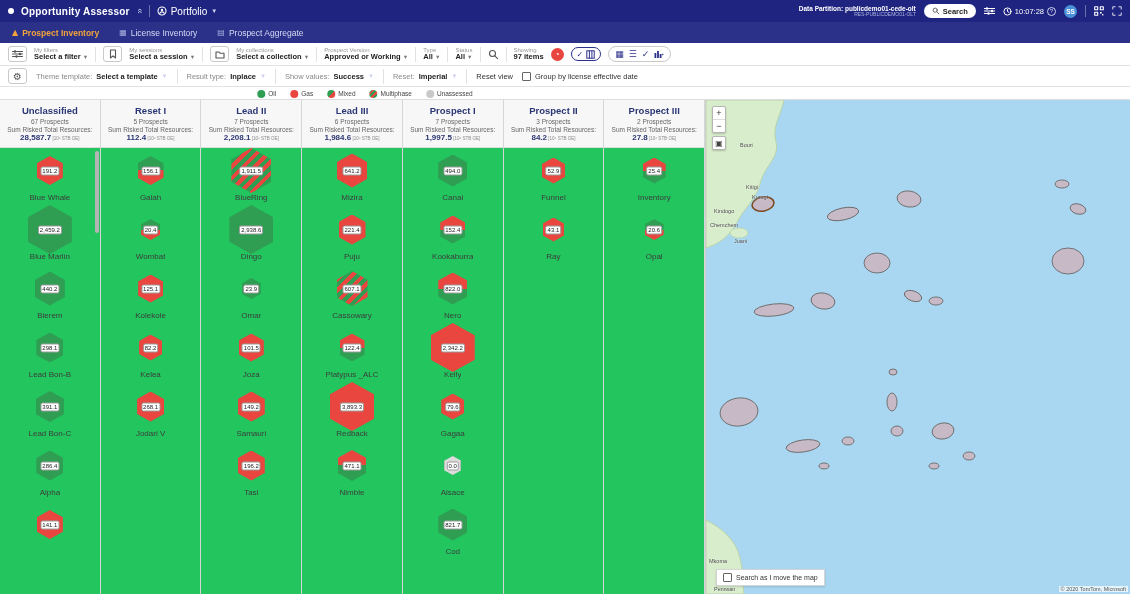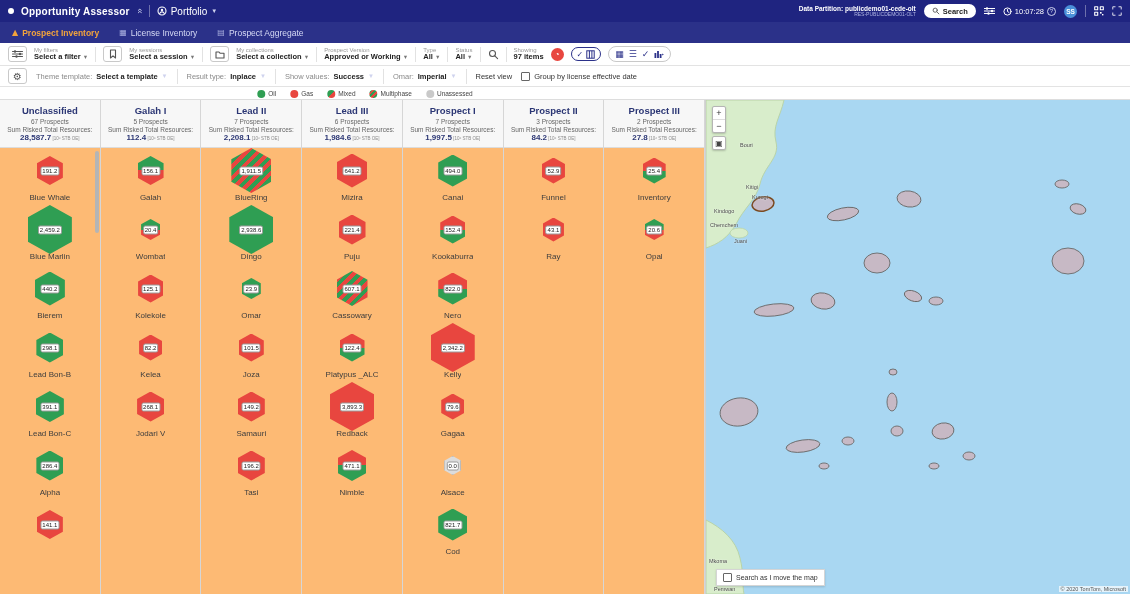--- a/index.html
+++ b/index.html
@@ -80,21 +80,21 @@
   .sw{width:8px;height:8px;border-radius:50%}
   .sw-oil{background:var(--oil)}
   .sw-gas{background:var(--gas)}
   .sw-mixed{background:linear-gradient(135deg,var(--oil) 50%,var(--gas) 50%)}
   .sw-multiphase{background:repeating-linear-gradient(135deg,var(--oil) 0 2px,var(--gas) 2px 4px)}
   .sw-unassessed{background:#c9c9c9}
 
   
   .main{position:absolute;left:0;top:100px;right:0;bottom:0;display:flex}
   #board{width:705px;display:flex;background:#fff;flex:none}
-  .col{flex:1;min-width:0;display:flex;flex-direction:column;background:#fdba74;border-right:1px solid #d6d6d6}
+  .col{flex:1;min-width:0;display:flex;flex-direction:column;background:#22c55e;border-right:1px solid #d6d6d6}
   .col-head{height:48px;background:#f7f7f7;border-bottom:1px solid #dcdcdc;text-align:center;
             padding-top:5px;flex:none}
   .col-title{font-size:9.5px;font-weight:bold;color:#2b3674}
   .col-count{font-size:6.5px;color:#666;margin-top:2px}
   .col-sumlabel{font-size:6.5px;color:#666;margin-top:1px}
   .col-sum{font-size:8px;font-weight:bold;color:#2b3674}
   .sum-unit{font-size:4.5px;color:#8a8a8a;font-weight:normal}
   .col-body{flex:1;overflow:hidden;position:relative;padding-top:0}
   .card{height:59px;display:flex;flex-direction:column;align-items:center;cursor:pointer}
   .hexwrap{height:45px;width:100%;display:flex;align-items:center;justify-content:center;position:relative}
@@ -307,21 +307,21 @@
     <span class="caret">▼</span>
   </span>
   <span class="vdiv"></span>
   <span class="tgrp">
     <span class="lab">Show values:</span>
     <span class="val">Success</span>
     <span class="caret">▼</span>
   </span>
   <span class="vdiv"></span>
   <span class="tgrp">
-    <span class="lab">Omar:</span>
+    <span class="lab">Reset:</span>
     <span class="val">Imperial</span>
     <span class="caret">▼</span>
   </span>
   <span class="vdiv"></span>
   <span class="link">Reset view</span>
   <span class="cbgrp">
     <span class="cb"></span>
     <span>Group by license effective date</span>
   </span>
 </div>
@@ -408,21 +408,21 @@
               <div class="hex hex-gas" style="width: 26px; height: 29px;"></div>
               <div class="badge">141.1</div>
             </div>
             <div class="cname"></div>
           </div>
           <div class="colscroll"></div>
         </div>
       </div>
       <div class="col">
         <div class="col-head">
-          <div class="col-title">Galah I</div>
+          <div class="col-title">Reset I</div>
           <div class="col-count">5 Prospects</div>
           <div class="col-sumlabel">Sum Risked Total Resources:</div>
           <div class="col-sum"><span>112.4</span><span class="sum-unit"> [10⁶ STB OE]</span></div>
         </div>
         <div class="col-body">
           <div class="card">
             <div class="hexwrap">
               <div class="hex hex-mixed_gr" style="width: 26px; height: 29px;"></div>
               <div class="badge">156.1</div>
             </div>

